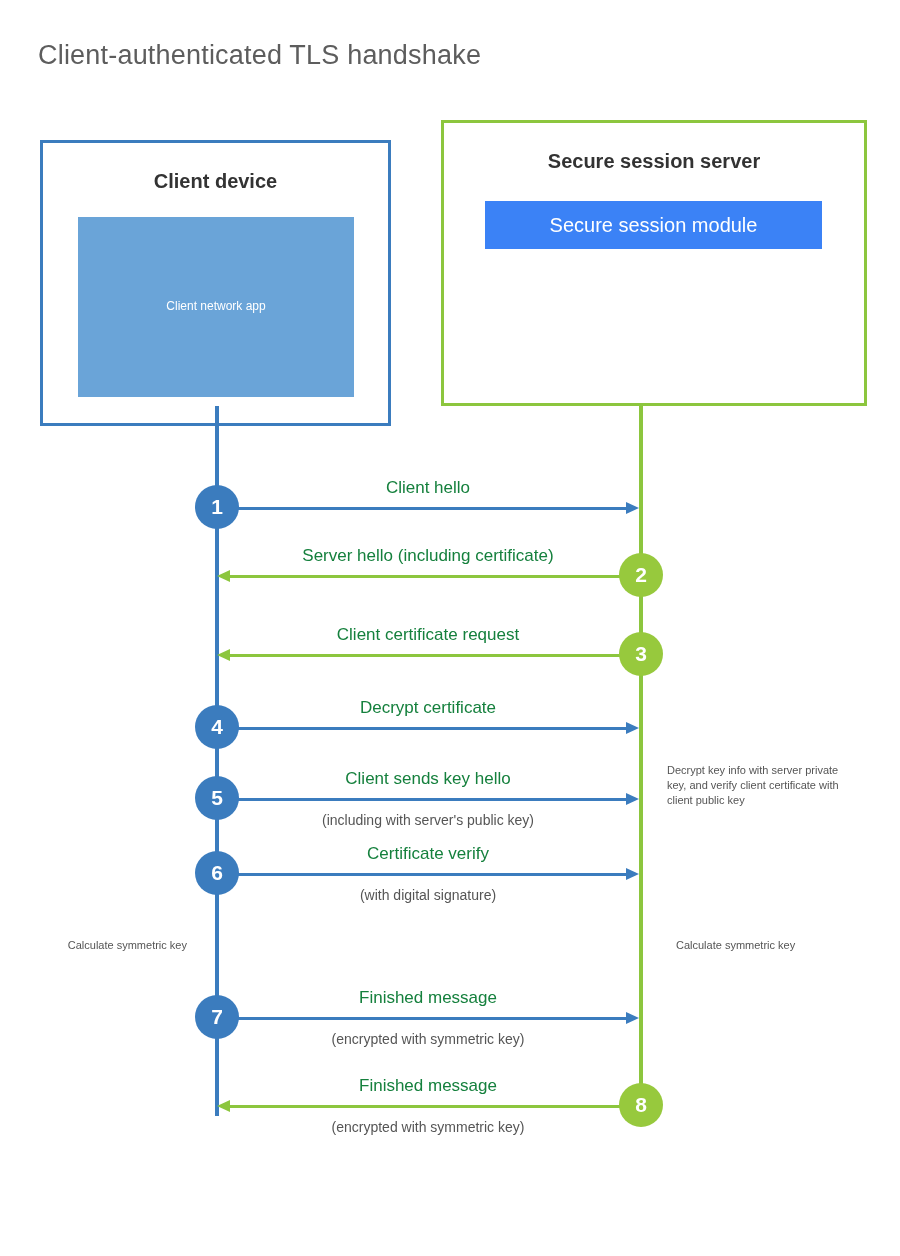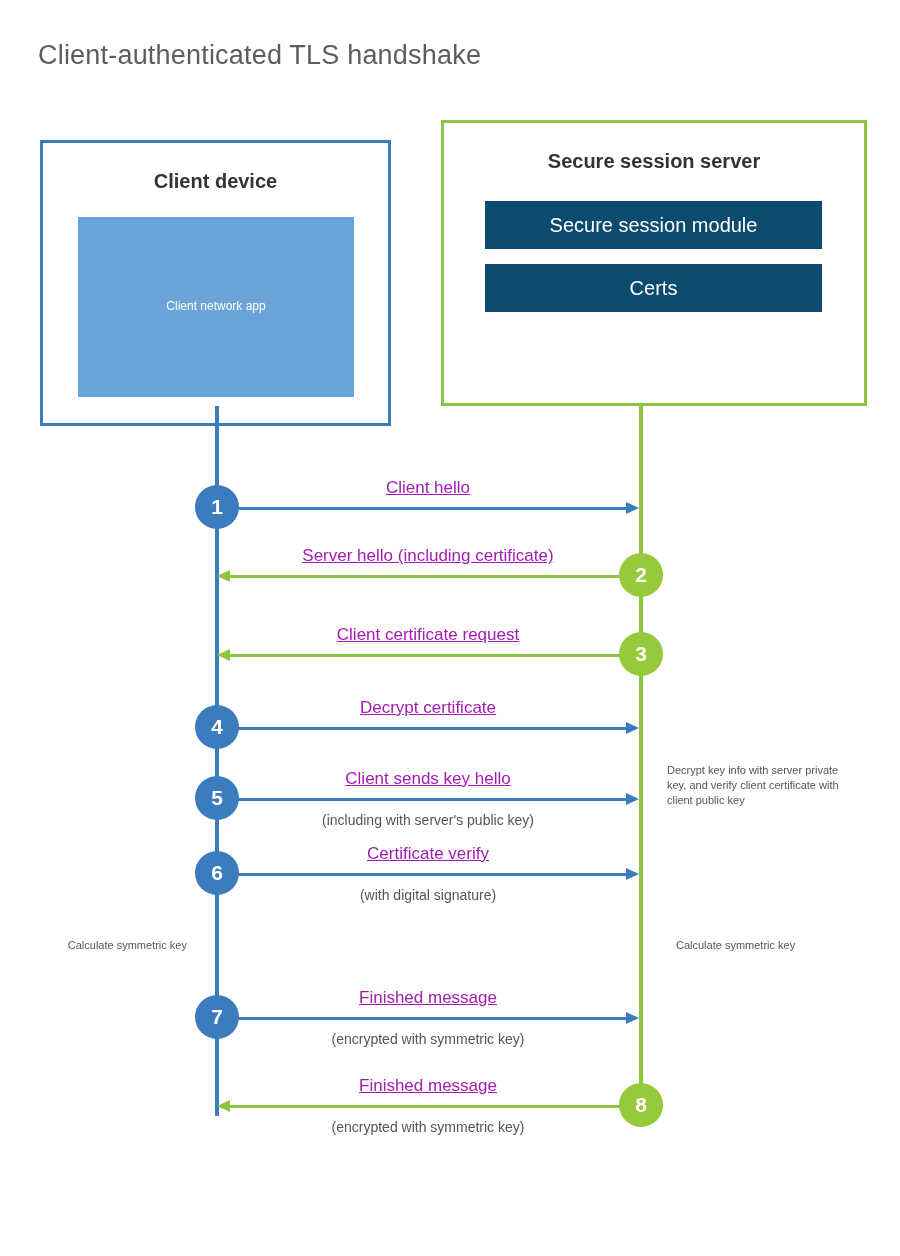--- a/index.html
+++ b/index.html
@@ -77,21 +77,21 @@
     font-size: 12px;
     line-height: 1.3;
   }
 
   
   .server-bar {
     position: absolute;
     left: 41px;
     width: 337px;
     height: 48px;
-    background: #0c4a6e;
+    background: #3b82f6;
     display: flex;
     align-items: center;
     justify-content: center;
     color: #ffffff;
     font-size: 20px;
   }
   .server-bar.b0 { top: 78px; }
   .server-bar.b1 { top: 141px; }
   .server-bar.b2 { top: 204px; }
 
@@ -140,24 +140,23 @@
     border-bottom: 6.5px solid transparent;
     border-right: 13px solid #8cc63e;
   }
 
   .msg .msg-label {
     position: absolute;
     left: 0;
     width: 100%;
     text-align: center;
     font-size: 17px;
-    color: #a21caf;
+    color: #15803d;
     top: -29px;
     white-space: nowrap;
-    text-decoration: underline;
   }
   .msg .msg-sublabel {
     position: absolute;
     left: 0;
     width: 100%;
     text-align: center;
     font-size: 14px;
     color: #555555;
     top: 14px;
     white-space: nowrap;
@@ -194,21 +193,20 @@
 <div class="page-title">Client-authenticated TLS handshake</div>
 
 <div class="entity-box client">
   <div class="entity-title">Client device</div>
   <div class="client-app">Client network app</div>
 </div>
 
 <div class="entity-box server">
   <div class="entity-title">Secure session server</div>
   <div class="server-bar b0">Secure session module</div>
-  <div class="server-bar b1">Certs</div>
 </div>
 
 <div class="lifeline client-line"></div>
 <div class="lifeline server-line"></div>
 
 <div class="msg to-server" style="left:217px; top:507px; width:422px;">
   <div class="arrow-line" style="left:0; width:409px;"></div>
   <div class="arrow-head" style="left:409px;"></div>
   <div class="msg-label">Client hello</div>
 </div>

